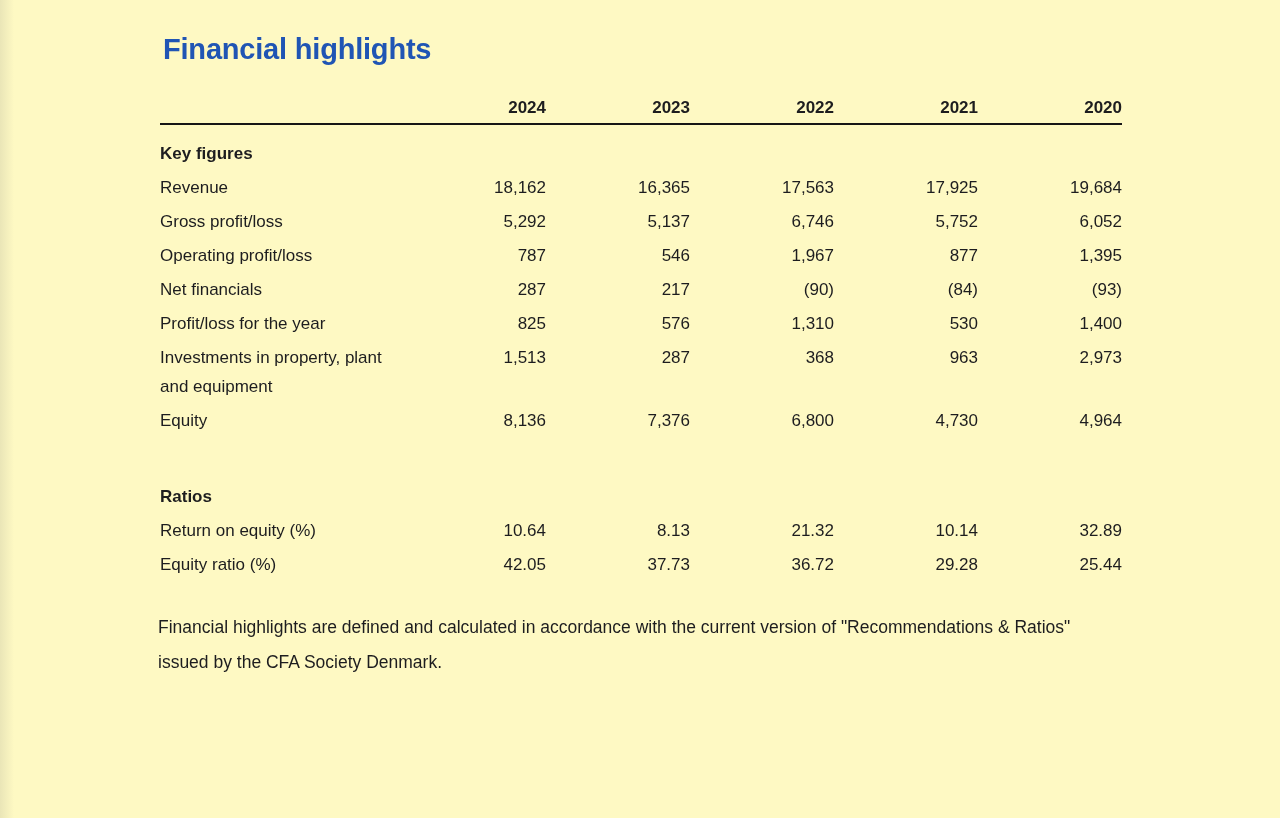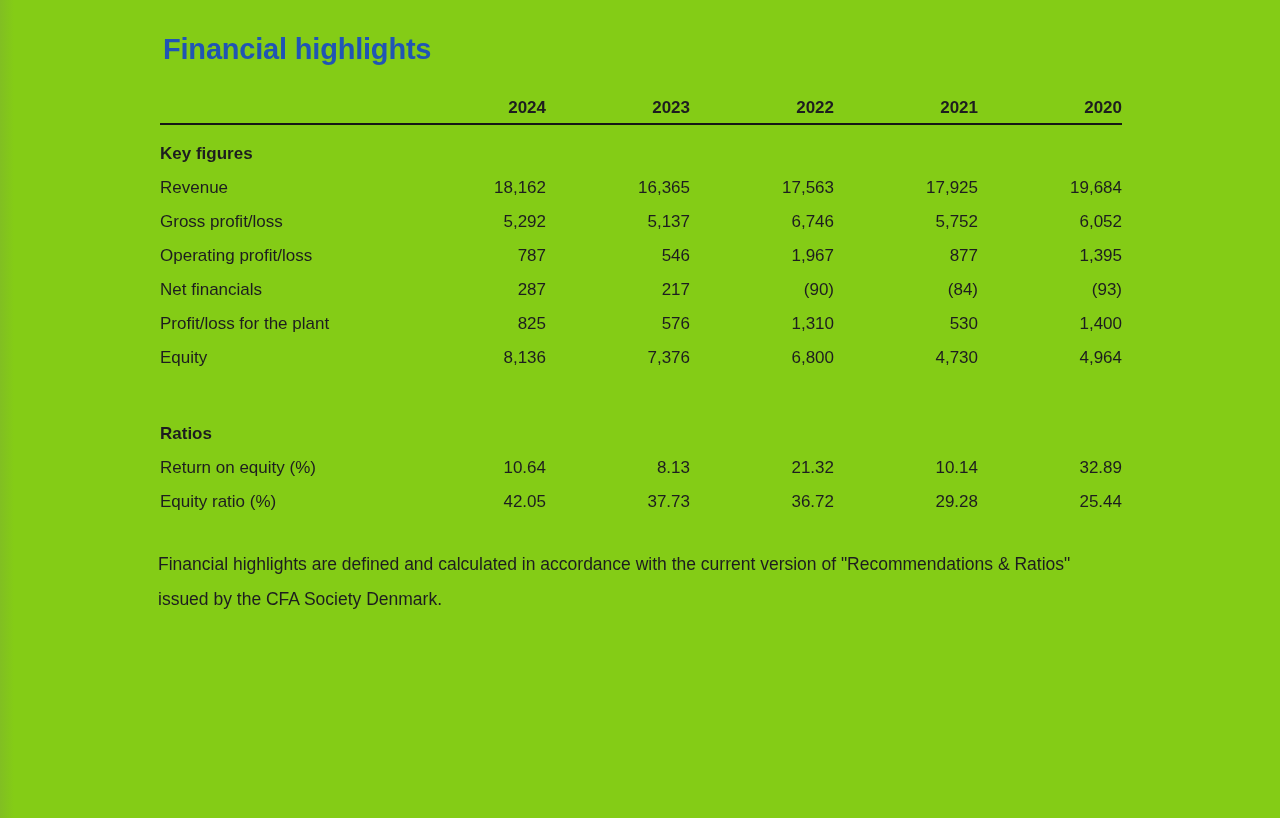--- a/index.html
+++ b/index.html
@@ -1,21 +1,21 @@
 <!DOCTYPE html>
 <html style="--title-color: #2055b4; --text-color: #1d1d1f; --rule-color: #161616;"><head>
 <meta charset="utf-8">
 <style>
   html, body { margin: 0; padding: 0; background: #ffffff; }
 
   .page {
     position: relative;
     width: 1280px;
     height: 818px;
-    background: #84cc16;
+    background: #fef9c3;
     font-family: "Liberation Sans", "DejaVu Sans", sans-serif;
     color: var(--text-color, #1d1d1f);
     overflow: hidden;
     box-sizing: border-box;
   }
 
   
   .page::before {
     content: "";
     position: absolute;
@@ -131,26 +131,34 @@
   </tr>
         <tr>
     <td class="label">Net financials</td>
     <td class="num">287</td>
     <td class="num">217</td>
     <td class="num">(90)</td>
     <td class="num">(84)</td>
     <td class="num">(93)</td>
   </tr>
         <tr>
-    <td class="label">Profit/loss for the plant</td>
+    <td class="label">Profit/loss for the year</td>
     <td class="num">825</td>
     <td class="num">576</td>
     <td class="num">1,310</td>
     <td class="num">530</td>
     <td class="num">1,400</td>
+  </tr>
+        <tr>
+    <td class="label">Investments in property, plant and equipment</td>
+    <td class="num">1,513</td>
+    <td class="num">287</td>
+    <td class="num">368</td>
+    <td class="num">963</td>
+    <td class="num">2,973</td>
   </tr>
         <tr>
     <td class="label">Equity</td>
     <td class="num">8,136</td>
     <td class="num">7,376</td>
     <td class="num">6,800</td>
     <td class="num">4,730</td>
     <td class="num">4,964</td>
   </tr>
         <tr class="section-row gap">

